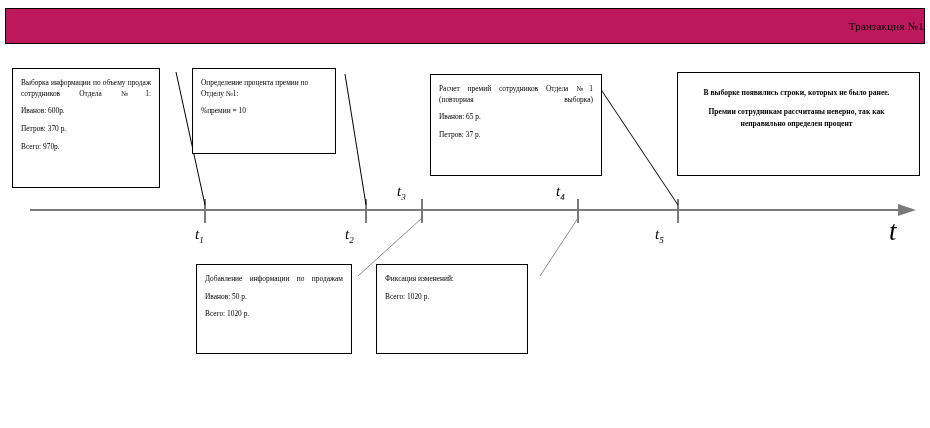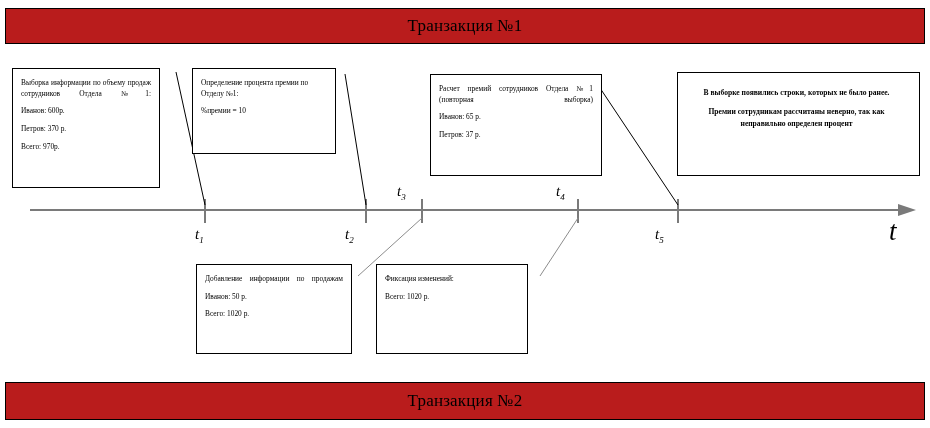--- a/index.html
+++ b/index.html
@@ -1,22 +1,22 @@
 <!DOCTYPE html>
 <html><head>
 <meta charset="utf-8">
 <style>
   html,body{margin:0;padding:0;background:#ffffff;}
   body{width:930px;height:428px;position:relative;overflow:hidden;
        font-family:"Liberation Serif","DejaVu Serif",serif;color:#000;}
   .stage{position:absolute;left:0;top:0;width:930px;height:428px;}
 
-  .banner{position:absolute;border:1px solid #000;background:#b91c1c;
-          display:flex;align-items:center;justify-content:center;
-          font-size:17px;letter-spacing:.2px;}
+  .banner{position:absolute;border:1px solid #000;background:#be185d;
+          display:flex;align-items:center;justify-content:flex-end;
+          font-size:11px;letter-spacing:.2px;}
   #banner-top{left:5px;top:8px;width:918px;height:34px;}
   #banner-bottom{left:5px;top:382px;width:918px;height:36px;}
 
   .nbox{position:absolute;border:1px solid #000;background:#fff;
         box-sizing:border-box;padding:9px 8px 6px 8px;font-size:7.4px;
         line-height:1.45;}
   .nbox p{margin:0 0 7px 0;}
   .nbox p:last-child{margin-bottom:0;}
   .just{text-align:justify;text-align-last:justify;}
   .emph{font-weight:bold;text-align:center;font-size:7.6px;line-height:1.5;}
@@ -112,17 +112,14 @@
   </div>
   <div class="tlabel" style="left:556px;top:183px;">
     <span>t</span><sub>4</sub>
   </div>
   <div class="tlabel" style="left:655px;top:226px;">
     <span>t</span><sub>5</sub>
   </div>
 
   <div class="axis-name" style="left:889px;top:216px;">t</div>
 
-  <div class="banner" id="banner-bottom">
-    <span>Транзакция №2</span>
-  </div>
 
 </div>
 
 </body></html>

